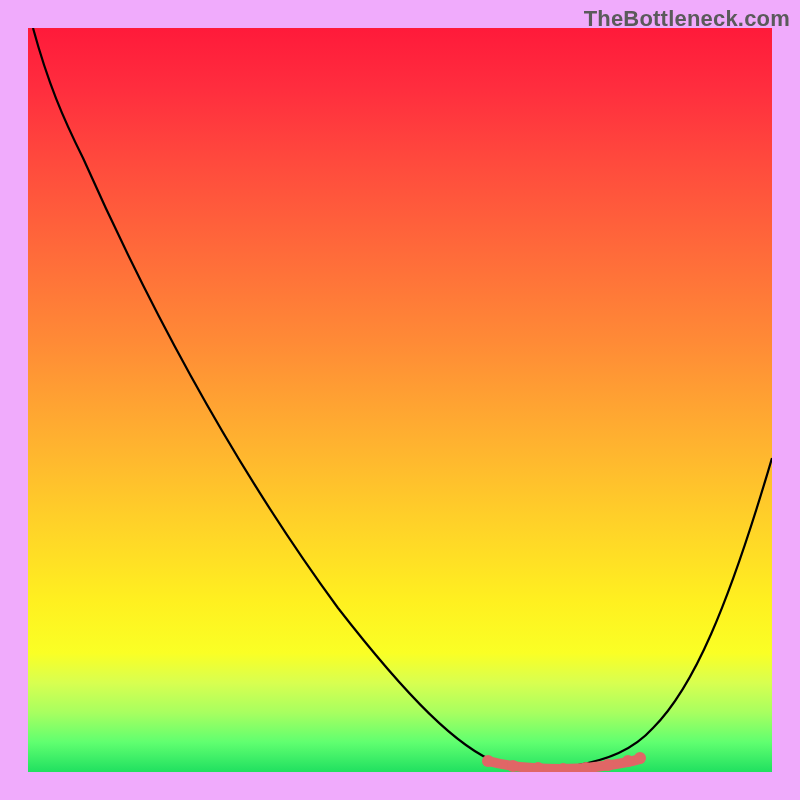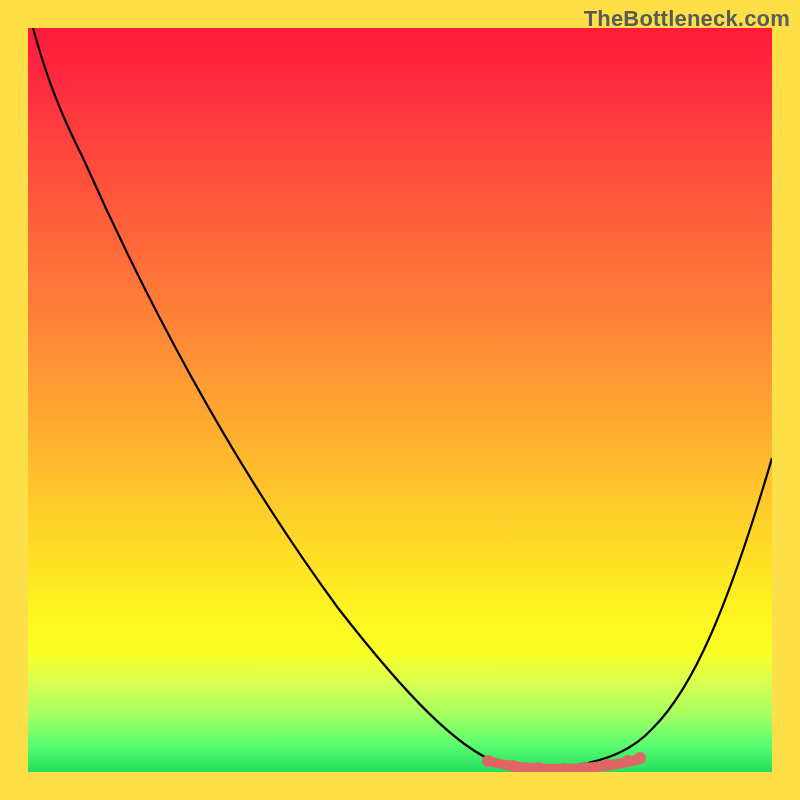--- a/index.html
+++ b/index.html
@@ -1,21 +1,21 @@
 <!DOCTYPE html>
 <html><head>
 <meta charset="utf-8">
 <style>
   * { margin: 0; padding: 0; box-sizing: border-box; }
   html, body { width: 800px; height: 800px; overflow: hidden; background: #000; }
   .chart-container {
     position: relative;
     width: 800px;
     height: 800px;
-    background: #fde047;
+    background: #f0abfc;
   }
   .plot-area {
     position: absolute;
     left: 28px;
     top: 28px;
     width: 744px;
     height: 744px;
     background: linear-gradient(to bottom,
       #ff1a3a 0%,
       #ff2d3e 8%,

